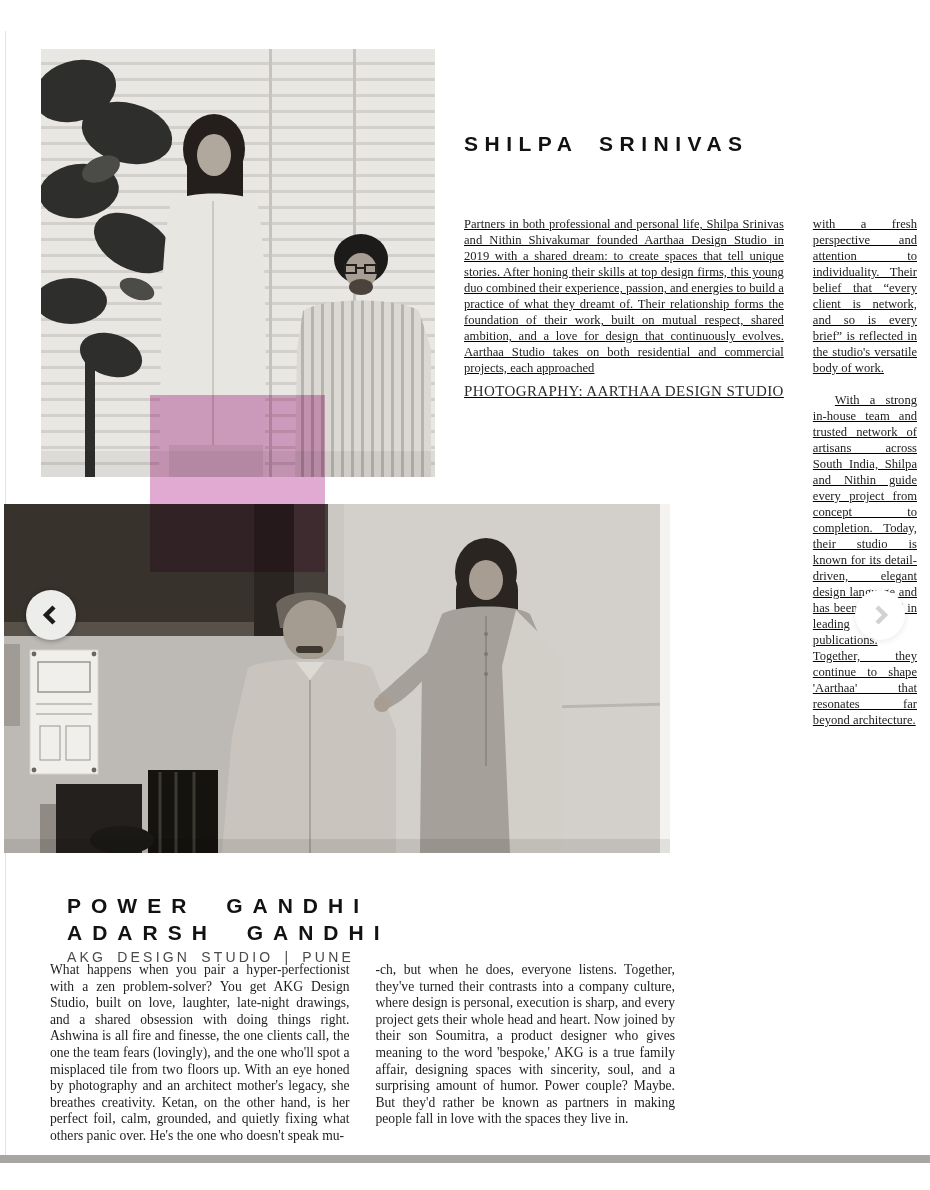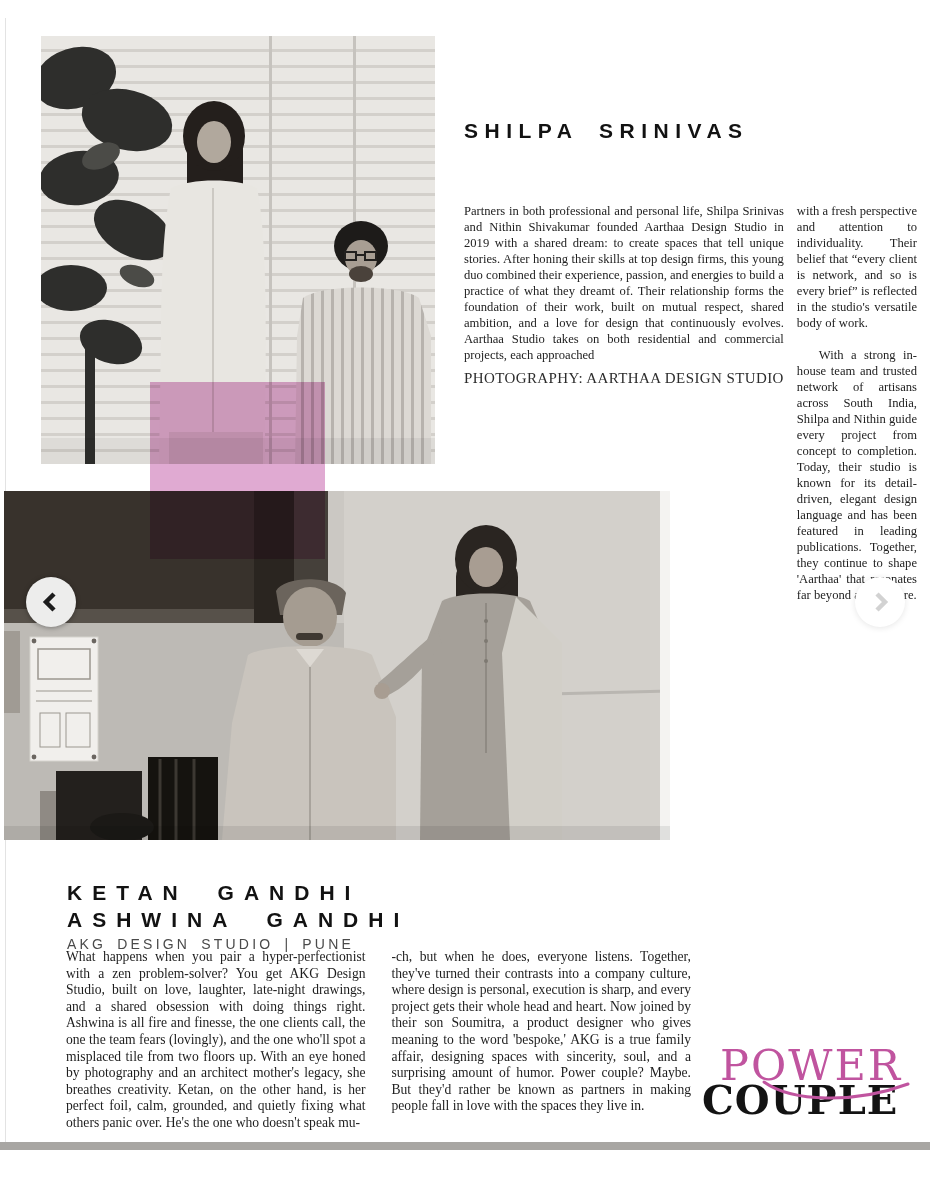--- a/index.html
+++ b/index.html
@@ -1,19 +1,19 @@
 <!DOCTYPE html>
 <html><head>
 <meta charset="utf-8">
 <style>
   * { margin:0; padding:0; box-sizing:border-box; }
   html,body { background:#ffffff; }
   .page {
     position:relative; width:930px; height:1146px; background:#ffffff;
-    overflow:hidden; font-family:"Liberation Serif", serif; margin:4px auto;
+    overflow:hidden; font-family:"Liberation Serif", serif; margin:17px auto;
   }
   .edge-left { position:absolute; left:5px; top:14px; width:1px; height:1162px; background:#e3e3e3; z-index:0; }
   .bottom-strip { position:absolute; left:0; bottom:0; width:930px; height:8px; background:#a8a6a3; z-index:8; }
 
   
   .photo1 { position:absolute; left:41px; top:32px; width:394px; height:428px; z-index:1; }
   .photo2 { position:absolute; left:4px; top:487px; width:666px; height:349px; z-index:1; }
   .photo1 svg, .photo2 svg { display:block; width:100%; height:100%; }
 
   .pink-square {
@@ -32,34 +32,34 @@
   
   .sec1-head { position:absolute; left:464px; top:114px; z-index:2; }
   .name-line {
     font-family:"Liberation Sans", sans-serif; font-weight:bold; font-size:21px;
     letter-spacing:6.5px; word-spacing:9px; color:#121212; line-height:26px; white-space:nowrap;
   }
   .studio-line {
     font-family:"Liberation Sans", sans-serif; font-size:15px; letter-spacing:3.4px;
     word-spacing:4px; color:#3c3c3c; margin-top:3px; white-space:nowrap;
   }
-  .sec1-cols { position:absolute; left:464px; top:199px; width:453px; display:flex; gap:13px; z-index:2; }
+  .sec1-cols { position:absolute; left:464px; top:199px; width:453px; display:flex; gap:29px; z-index:2;text-decoration:underline; }
   .sec1-cols .col { flex:1; font-size:12.6px; line-height:16px; text-align:justify; color:#222; }
   .para-indent { text-indent:22px; }
   .para-gap { margin-top:16px; }
   .credit {
     font-size:15px; letter-spacing:0.4px; color:#2c2c2c; margin-top:7px;
     font-family:"Liberation Serif", serif; white-space:nowrap;
   }
 
   
   .sec2-head { position:absolute; left:67px; top:875px; z-index:2; }
   .sec2-head .name-line { letter-spacing:10px; word-spacing:14px; line-height:27px; }
   .sec2-head .studio-line { font-size:14px; letter-spacing:3.2px; color:#4a4a4a; }
-  .sec2-cols { position:absolute; left:66px; top:945px; width:625px; display:flex; gap:26px; z-index:2; }
+  .sec2-cols { position:absolute; left:50px; top:945px; width:625px; display:flex; gap:26px; z-index:2; }
   .sec2-cols .col { flex:1; font-size:13.6px; line-height:16.6px; text-align:justify; color:#1d1d1d; }
 
   
   .logo { position:absolute; left:702px; top:1038px; width:212px; height:110px; z-index:2; }
   .logo-power {
     position:absolute; left:18px; top:0; font-family:"DejaVu Serif", serif;
     font-size:43px; letter-spacing:2px; color:#c0549f; z-index:2; line-height:46px;
   }
   .logo-couple {
     position:absolute; left:0; top:35px; font-family:"DejaVu Serif", serif; font-weight:bold;
@@ -216,41 +216,34 @@
       <p>Partners in both professional and personal life, Shilpa Srinivas and Nithin Shivakumar founded Aarthaa Design Studio in 2019 with a shared dream: to create spaces that tell unique stories. After honing their skills at top design firms, this young duo combined their experience, passion, and energies to build a practice of what they dreamt of. Their relationship forms the foundation of their work, built on mutual respect, shared ambition, and a love for design that continuously evolves. Aarthaa Studio takes on both residential and commercial projects, each approached</p>
       <div class="credit">PHOTOGRAPHY: AARTHAA DESIGN STUDIO</div>
     </div>
     <div class="col">
       <p>with a fresh perspective and attention to individuality. Their belief that “every client is network, and so is every brief” is reflected in the studio's versatile body of work.</p>
       <p class="para-indent para-gap">With a strong in-house team and trusted network of artisans across South India, Shilpa and Nithin guide every project from concept to completion. Today, their studio is known for its detail-driven, elegant design language and has been featured in leading publications. Together, they continue to shape 'Aarthaa' that resonates far beyond architecture.</p>
     </div>
   </div>
 
   <div class="sec2-head">
-    <div class="name-line">KETAN GANDHI</div>
-    <div class="name-line">ASHWINA GANDHI</div>
+    <div class="name-line">POWER GANDHI</div>
+    <div class="name-line">ADARSH GANDHI</div>
     <div class="studio-line">AKG DESIGN STUDIO | PUNE</div>
   </div>
 
   <div class="sec2-cols">
     <div class="col">
       <p>What happens when you pair a hyper-perfectionist with a zen problem-solver? You get AKG Design Studio, built on love, laughter, late-night drawings, and a shared obsession with doing things right. Ashwina is all fire and finesse, the one clients call, the one the team fears (lovingly), and the one who'll spot a misplaced tile from two floors up. With an eye honed by photography and an architect mother's legacy, she breathes creativity. Ketan, on the other hand, is her perfect foil, calm, grounded, and quietly fixing what others panic over. He's the one who doesn't speak mu-</p>
     </div>
     <div class="col">
       <p>-ch, but when he does, everyone listens. Together, they've turned their contrasts into a company culture, where design is personal, execution is sharp, and every project gets their whole head and heart. Now joined by their son Soumitra, a product designer who gives meaning to the word 'bespoke,' AKG is a true family affair, designing spaces with sincerity, soul, and a surprising amount of humor. Power couple? Maybe. But they'd rather be known as partners in making people fall in love with the spaces they live in.</p>
     </div>
   </div>
 
-  <div class="logo">
-    <div class="logo-power">POWER</div>
-    <div class="logo-couple">COUPLE</div>
-    <svg class="logo-swash" width="150" height="26" viewBox="0 0 150 26">
-      <path d="M2,4 C30,24 92,26 146,6" fill="none" stroke="#c0549f" stroke-width="3" stroke-linecap="round"></path>
-    </svg>
-  </div>
 
   <div class="footer">
     <span class="pgnum">91</span>
     <span class="sep">|</span>
     <span class="site">WWW.THEARCHITECTSDIARY.COM</span>
   </div>
 
   <div class="bottom-strip"></div>
 </div>
 

